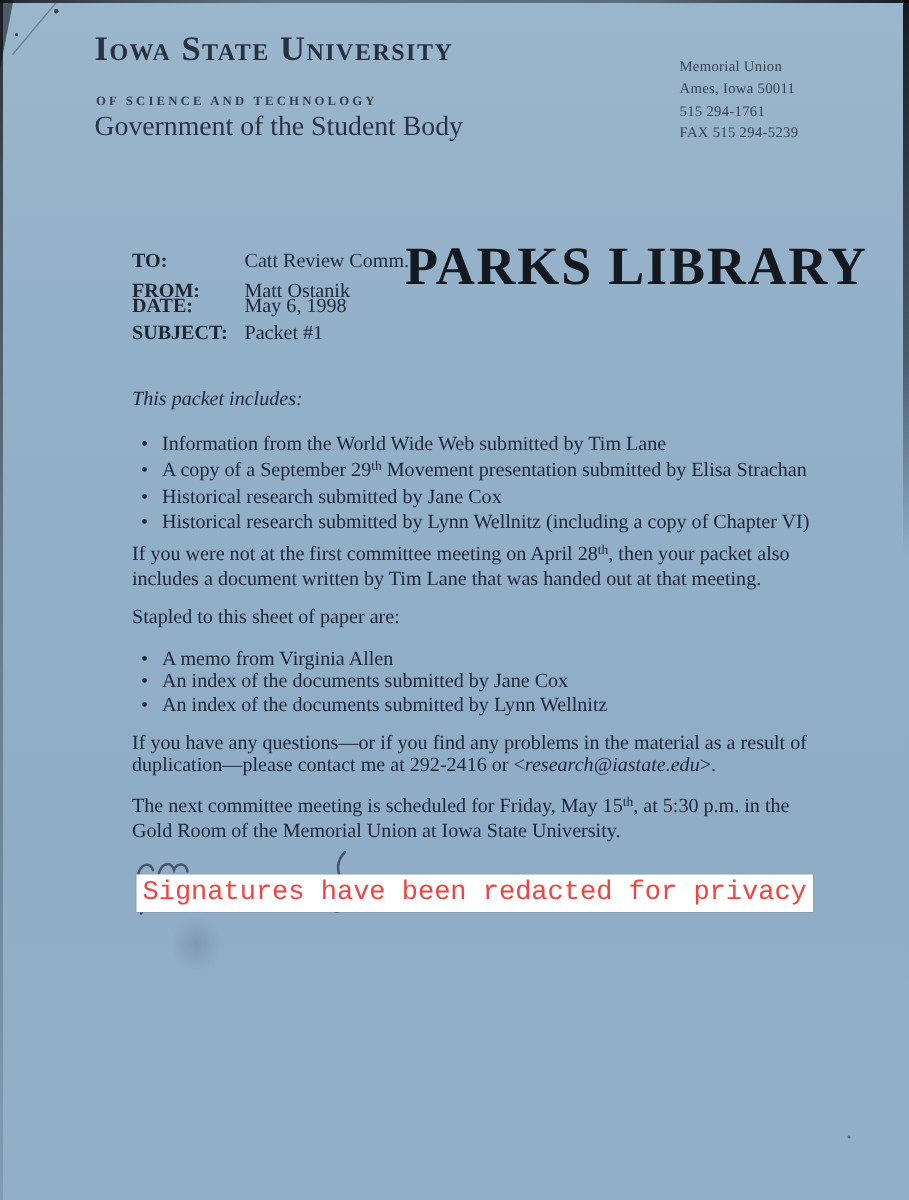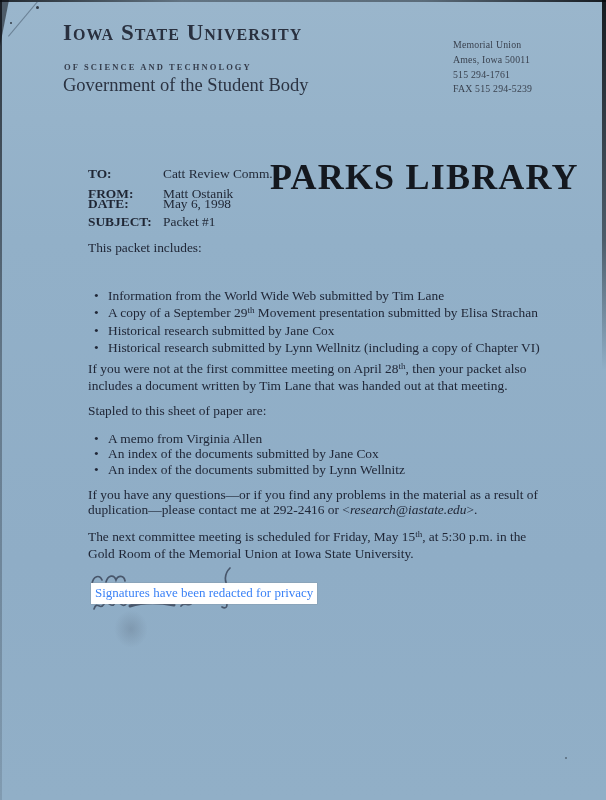--- a/index.html
+++ b/index.html
@@ -38,32 +38,32 @@
   
   .memo-row { position:absolute; left:88px; font-size:13.4px; color:#1f2634; white-space:nowrap; }
   .memo-row .lbl { display:inline-block; width:75px; font-weight:700; }
   .row-to { top:166px; } .row-from { top:186px; } .row-date { top:196px; } .row-subject { top:214px; }
   .stamp { position:absolute; left:270px; top:156px; font-size:36px; font-weight:700;
     letter-spacing:1.2px; color:#14181f; white-space:nowrap; }
 
   
   .bodyblock { position:absolute; left:88px; width:455px; font-size:13.4px;
     line-height:15.3px; color:#202737; }
-  .b-intro { top:240px; } .b-list1 { top:288px; } .b-para1 { top:361px; }
+  .b-intro { top:258px;font-style:italic; } .b-list1 { top:288px; } .b-para1 { top:361px; }
   .b-stapled { top:403px; } .b-list2 { top:431px; } .b-para2 { top:487px; } .b-para3 { top:529px; }
   ul.blist { margin:0; padding:0; list-style:none; }
   ul.blist li { position:relative; padding-left:20px; }
   ul.blist li::before { content:"•"; position:absolute; left:6px; top:0; }
   .sup { position:relative; top:-4px; font-size:9px; }
   .em { font-style:italic; }
 
   
   .sig { position:absolute; left:78px; top:562px; z-index:2; }
   .redaction { position:absolute; left:91px; top:583px; z-index:3; background:#ffffff;
-    color:#3b82f6; font-family:Liberation Serif, serif; font-size:13px;
+    color:#ef4444; font-family:Liberation Mono, monospace; font-size:18px;
     padding:2px 4px 3px 4px; white-space:nowrap; box-shadow:0 0 0 .5px rgba(120,130,140,.4); }
 </style>
 </head>
 <body>
 
 <div class="page">
 
   <div class="edge-top"></div>
   <div class="edge-right"></div>
   <div class="edge-left"></div>

